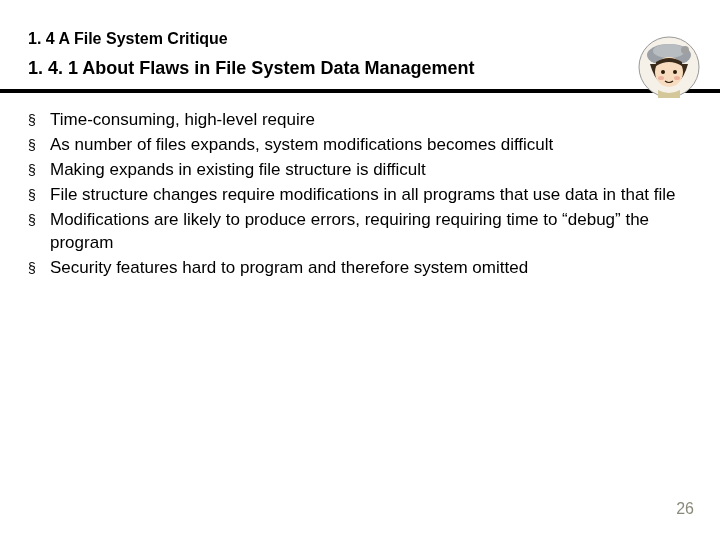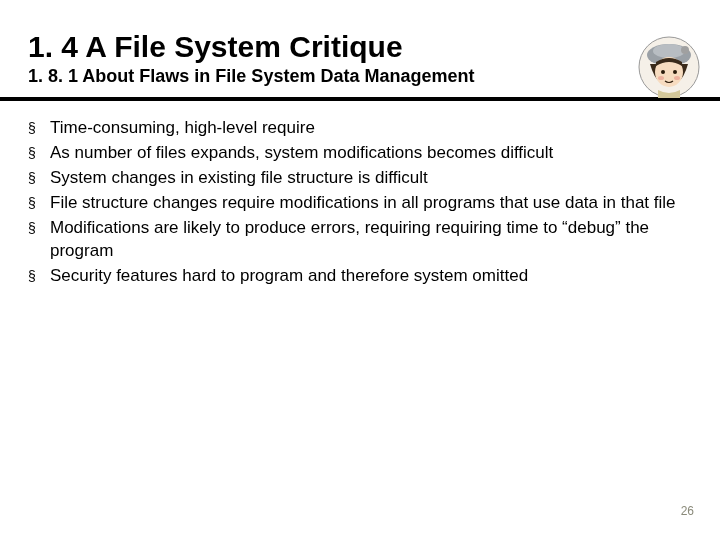--- a/index.html
+++ b/index.html
@@ -13,24 +13,24 @@
   .top-strip {
     width: 100%;
     height: 22px;
     background: #fff;
   }
   .header {
     padding: 8px 28px 6px 28px;
     position: relative;
   }
   .title {
-    font-size: 30px;
+    font-size: 16px;
     font-weight: bold;
     color: #000;
-    margin-bottom: 2px;
+    margin-bottom: 10px;
   }
   .subtitle {
     font-size: 18px;
     font-weight: bold;
     color: #000;
   }
   .divider {
     height: 4px;
     background: #000;
     width: 100%;
@@ -65,32 +65,32 @@
     line-height: 1.6;
     color: #000;
   }
   ul.bullets li .text {
     flex: 1;
   }
   .page-number {
     position: absolute;
     right: 26px;
     bottom: 22px;
-    font-size: 12px;
+    font-size: 16px;
     color: #8a8a7a;
   }
 </style>
 </head>
 <body>
 
 <div class="top-strip"></div>
 
 <div class="header">
   <div class="title">1. 4 A File System Critique</div>
-  <div class="subtitle">1. 8. 1 About Flaws in File System Data Management</div>
+  <div class="subtitle">1. 4. 1 About Flaws in File System Data Management</div>
 </div>
 
 <svg class="avatar" viewBox="0 0 62 62">
   <circle cx="31" cy="31" r="30" fill="#f5f0e8" stroke="#999" stroke-width="1"></circle>
   <ellipse cx="31" cy="19" rx="22" ry="11" fill="#9aa0a6"></ellipse>
   <ellipse cx="31" cy="15" rx="16" ry="7" fill="#b8bdc2"></ellipse>
   <circle cx="47" cy="14" r="4" fill="#a0a0a0"></circle>
   <path d="M12 28 Q16 42 22 46 L22 28 Z" fill="#3a2a1a"></path>
   <path d="M50 28 Q46 42 40 46 L40 28 Z" fill="#3a2a1a"></path>
   <ellipse cx="31" cy="36" rx="14" ry="15" fill="#f7dcc0"></ellipse>
@@ -110,21 +110,21 @@
     <li>
       <span class="marker">§</span>
       <span class="text">Time-consuming, high-level require</span>
     </li>
     <li>
       <span class="marker">§</span>
       <span class="text">As number of files expands, system modifications becomes difficult</span>
     </li>
     <li>
       <span class="marker">§</span>
-      <span class="text">System changes in existing file structure is difficult</span>
+      <span class="text">Making expands in existing file structure is difficult</span>
     </li>
     <li>
       <span class="marker">§</span>
       <span class="text">File structure changes require modifications in all programs that use data in that file</span>
     </li>
     <li>
       <span class="marker">§</span>
       <span class="text">Modifications are likely to produce errors, requiring requiring time to “debug” the program</span>
     </li>
     <li>

